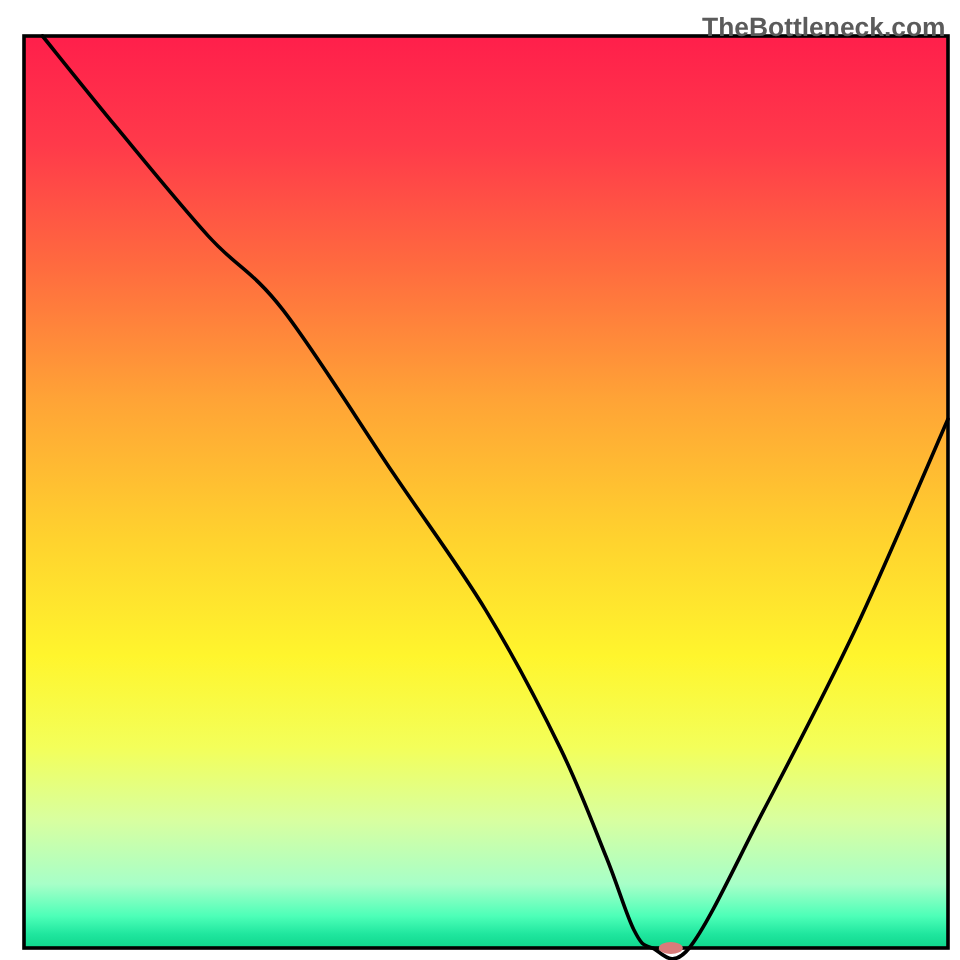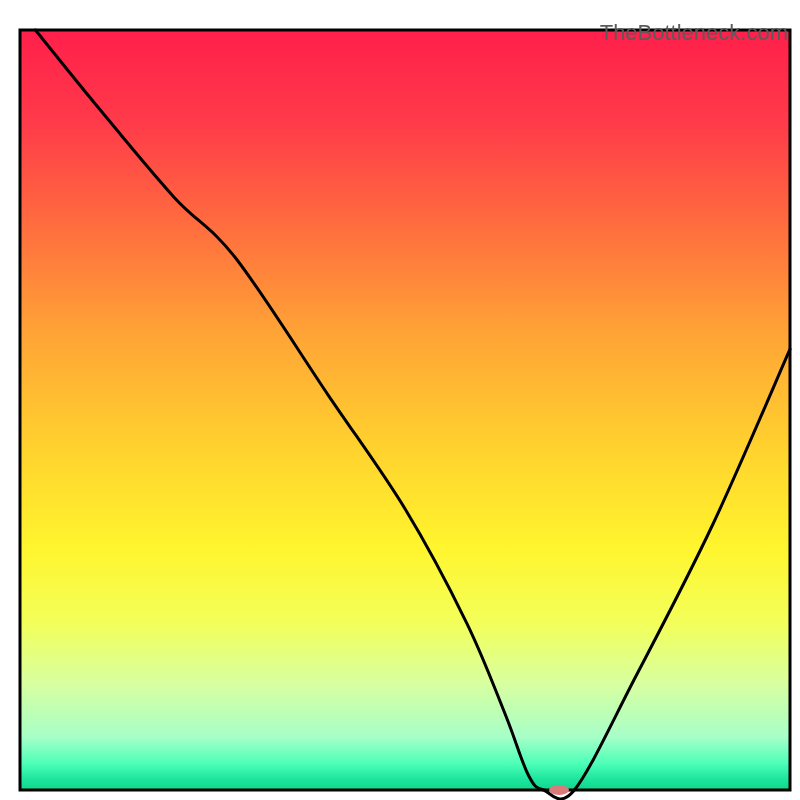--- a/index.html
+++ b/index.html
@@ -10,25 +10,25 @@
     overflow: hidden;
     background: #ffffff;
   }
   .chart-container {
     position: relative;
     width: 800px;
     height: 800px;
   }
   .watermark {
     position: absolute;
-    top: 20px;
+    top: 10px;
     right: 12px;
     font-family: Arial, sans-serif;
     font-size: 22px;
-    font-weight: 400;
+    font-weight: 700;
     color: #5b5b5b;
     z-index: 10;
     text-align: right;
   }
   svg {
     display: block;
   }
 </style>
 </head>
 <body>

